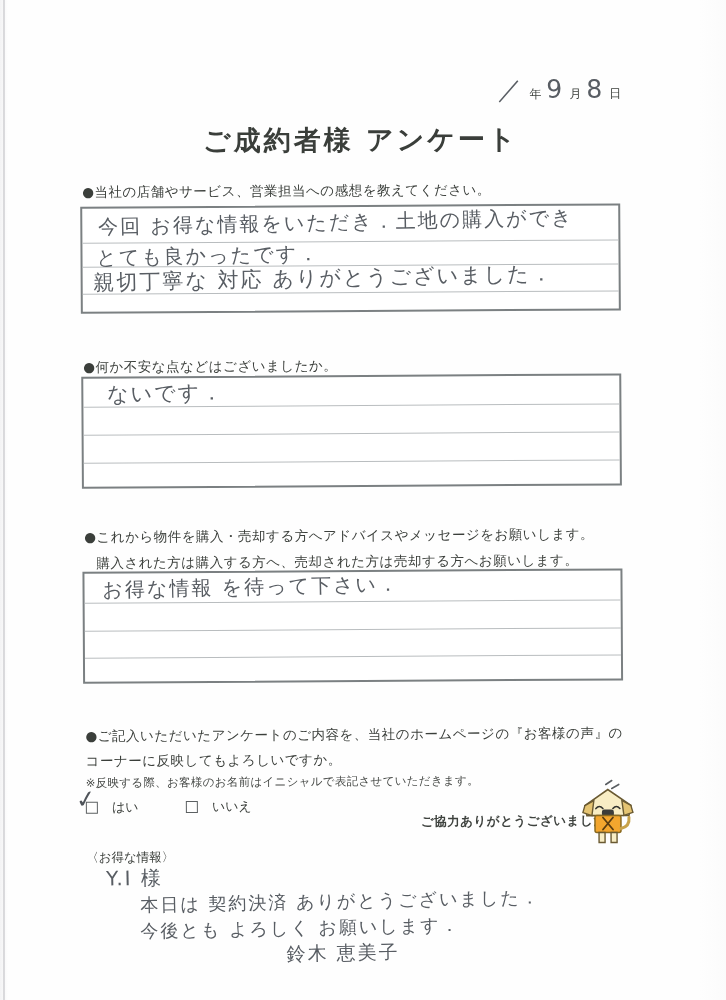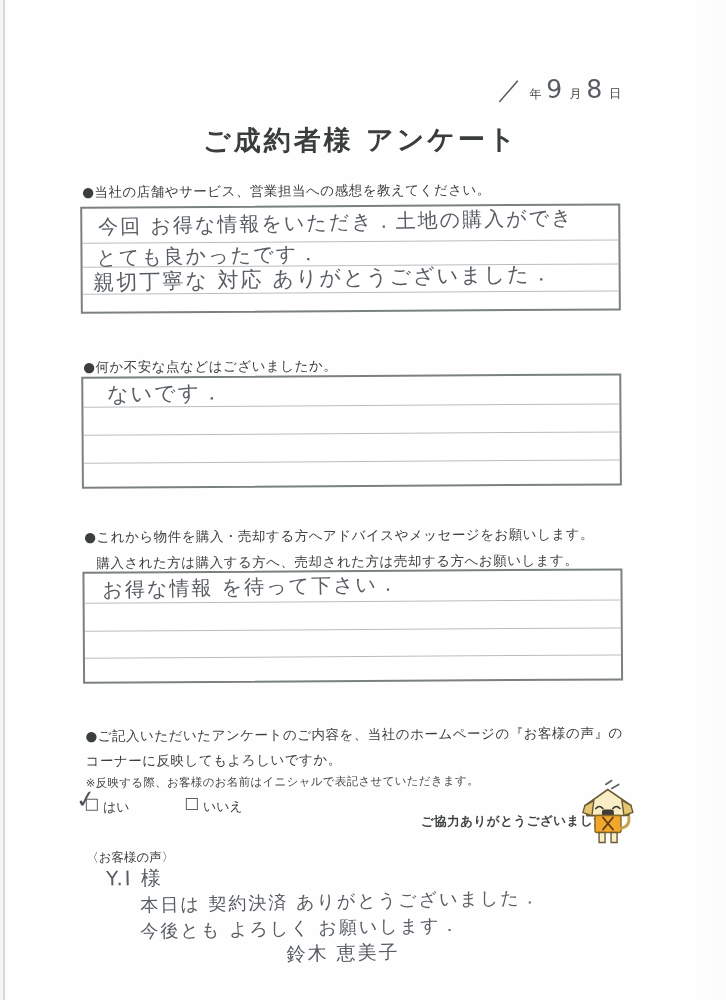--- a/index.html
+++ b/index.html
@@ -42,21 +42,21 @@
 
   
   .answer-box {
     position:absolute; left:82px; width:540px;
     border:2px solid #7b8082; background:rgba(255,255,255,0.55);
   }
   .rule { position:absolute; left:0; right:0; height:1px; background:#b9bdbf; }
   .hw-line { position:absolute; }
 
   
-  .option { position:absolute; display:flex; align-items:flex-start; gap:5px; cursor:pointer; }
+  .option { position:absolute; display:flex; align-items:center; gap:14px; cursor:pointer; }
   .cb {
     width:12px; height:12px; border:1.6px solid #5c6062; background:transparent; flex:0 0 auto;
   }
   .opt-label { font-size:13px; color:#3b3f3b; }
   .check-glyph {
     position:absolute; left:76px; top:785px; font-size:24px; color:#4f545a;
     transform:rotate(-8deg); pointer-events:none;
   }
 
   .thanks { position:absolute; left:419px; top:814px; font-size:12.5px; font-weight:600; color:#3e423e; letter-spacing:0.5px; }
@@ -138,20 +138,20 @@
         <path d="M37 30 q3.5 -4 7 0" stroke="#33342f" stroke-width="1.6" fill="none" stroke-linecap="round"></path>
         <rect x="26" y="31" width="12" height="7" rx="2.5" fill="#3c3c3a"></rect>
         <rect x="19" y="37" width="26" height="17" rx="2" fill="#f3a62e" stroke="#8a6a20" stroke-width="1.5"></rect>
         <path d="M27 39 l10 12 M37 39 l-10 12" stroke="#5a3c10" stroke-width="1.8" fill="none" stroke-linecap="round"></path>
         <path d="M45 50 q9 -2 8 -11" stroke="#c8a24a" stroke-width="3" fill="none" stroke-linecap="round"></path>
         <rect x="23" y="54" width="6" height="10" fill="#f8edc4" stroke="#6a5a32" stroke-width="1.4"></rect>
         <rect x="35" y="54" width="6" height="10" fill="#f8edc4" stroke="#6a5a32" stroke-width="1.4"></rect>
       </svg>
     </div>
 
-    <div class="footer-heading">〈お客様の声〉</div>
+    <div class="footer-heading">〈お得な情報〉</div>
     <div class="hw" style="position:absolute; left:104px; top:864px; font-size:20px;">Y.I 様</div>
     <div class="hw" style="position:absolute; left:138px; top:892px; font-size:18px;">本日は 契約決済 ありがとうございました．</div>
     <div class="hw" style="position:absolute; left:138px; top:918px; font-size:18px;">今後とも よろしく お願いします．</div>
     <div class="hw" style="position:absolute; left:284px; top:941px; font-size:19px;">鈴木 恵美子</div>
 
   </div>
 </div>
 
 </body></html>

